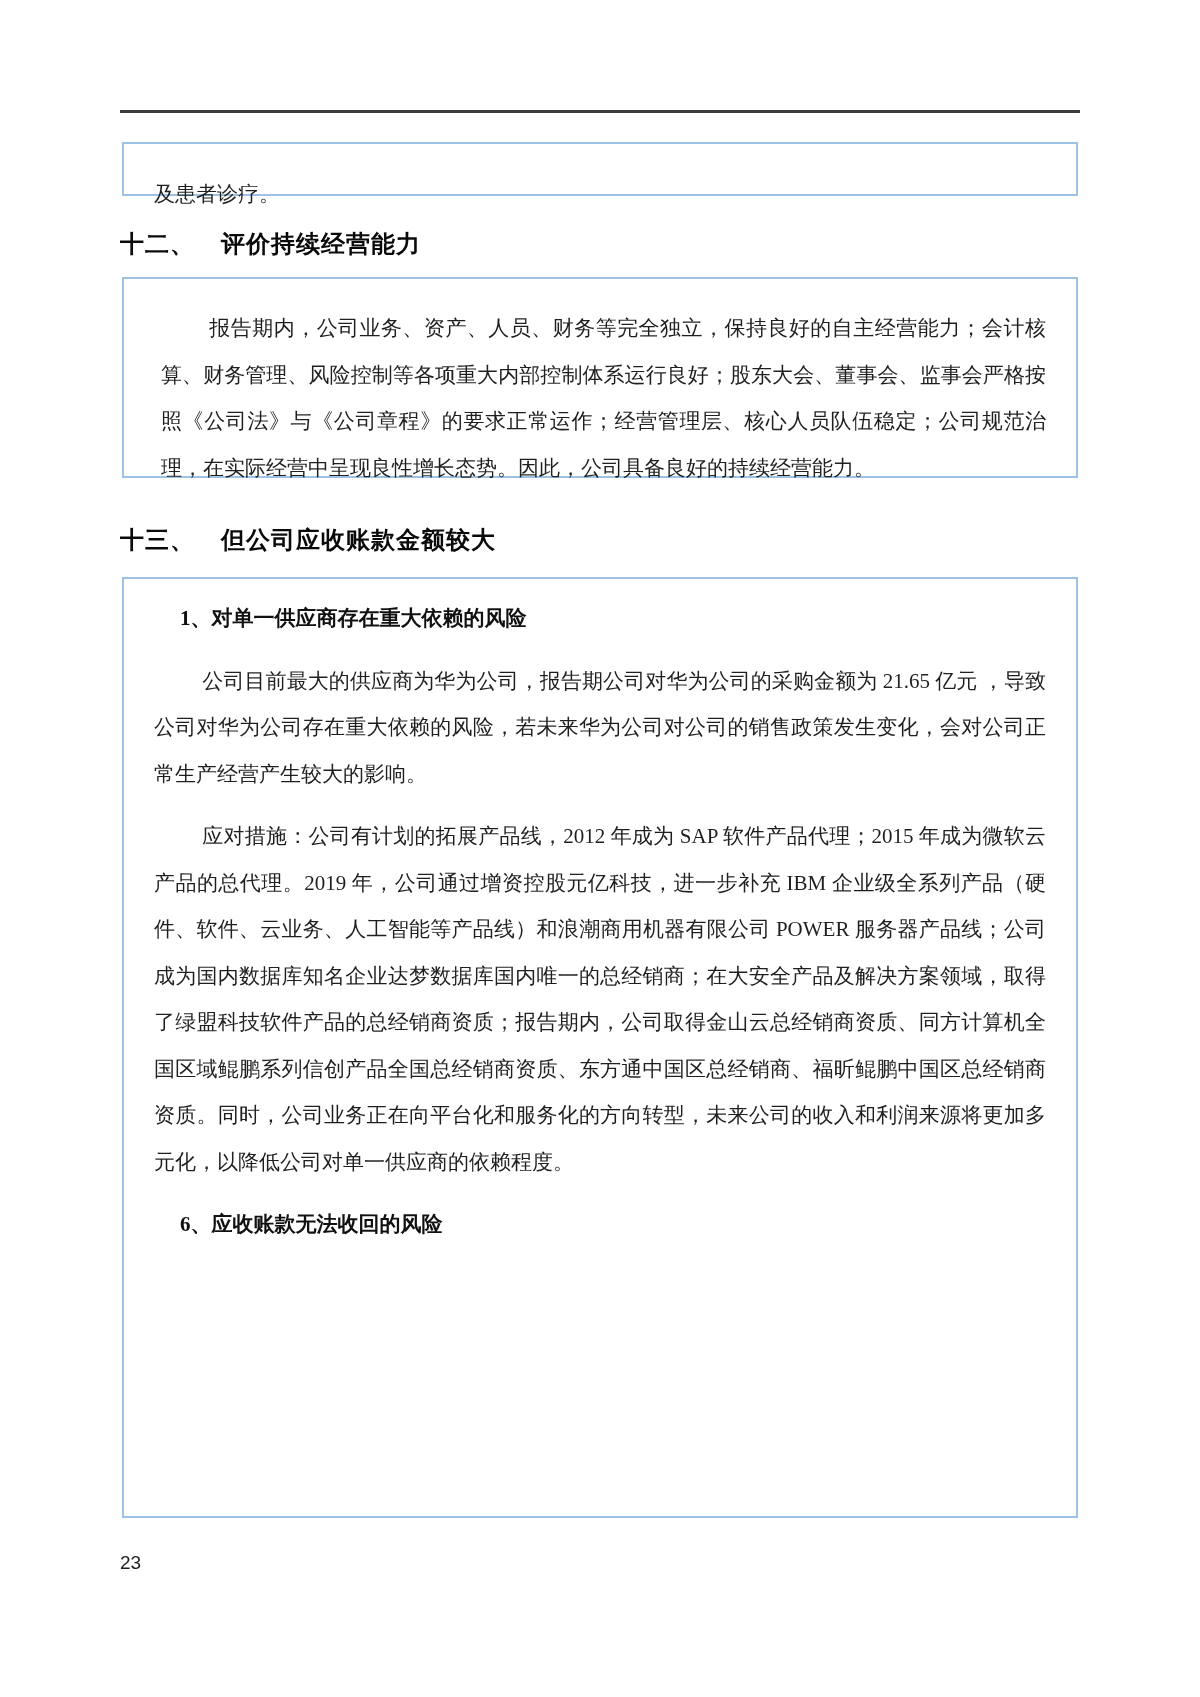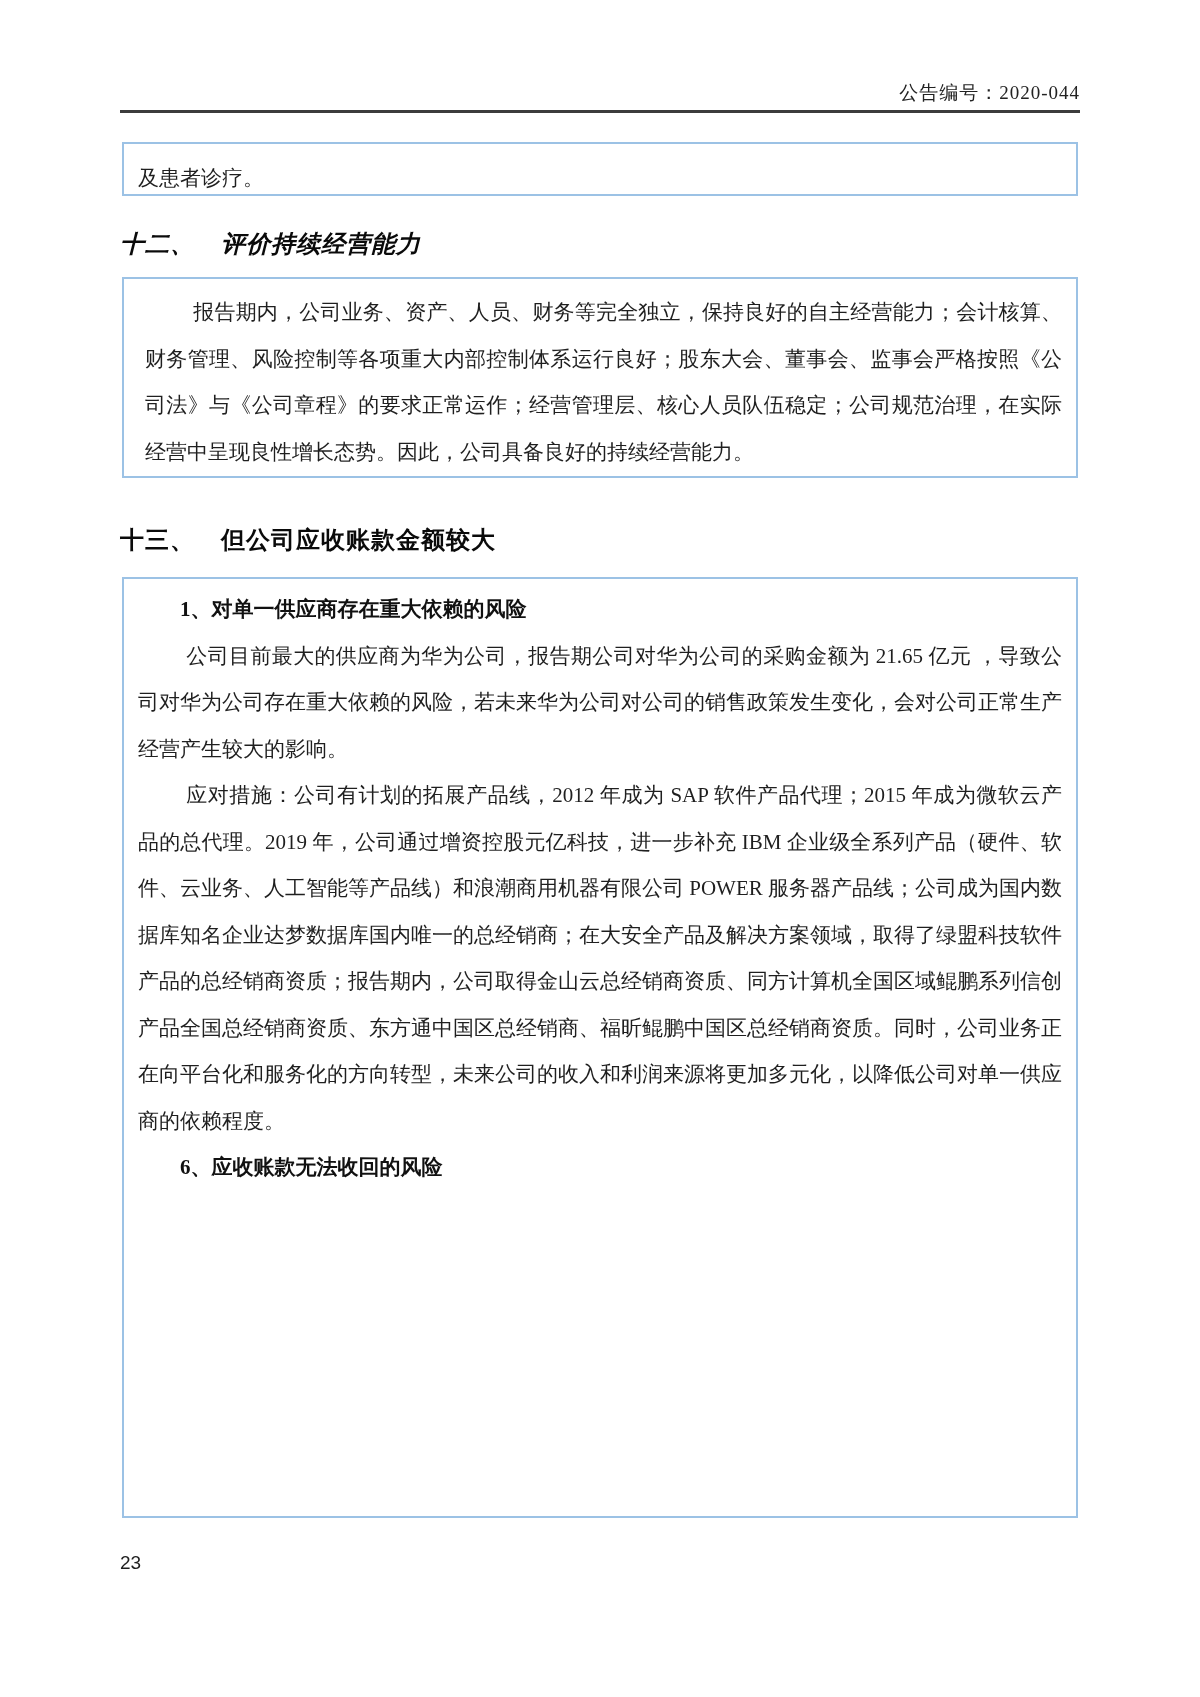--- a/index.html
+++ b/index.html
@@ -49,24 +49,24 @@
     padding: 11px 14px 0 14px;
   }
   .section12-box {
     top: 277px;
     height: 201px;
     padding: 10px 14px 0 21px;
   }
   .section13-box {
     top: 577px;
     height: 941px;
-    padding: 7px 14px 0 14px;
+    padding: 16px 14px 0 14px;
   }
   .body-text {
-    margin: 0;
+    margin: 16px;
     font-size: 21px;
     line-height: 46.5px;
     text-align: justify;
     color: #1f1f1f;
   }
   .indent {
     text-indent: 2.3em;
   }
   .no-indent {
     text-indent: 0;
@@ -82,21 +82,21 @@
   .section-heading {
     position: absolute;
     left: 120px;
     width: 960px;
     margin: 0;
     font-size: 24px;
     font-weight: bold;
     color: #0a0a0a;
     letter-spacing: 1px;
   }
-  .heading-12 { top: 228px; font-style: italic; }
+  .heading-12 { top: 228px; }
   .heading-13 { top: 524px; }
   .section-heading .num {
     display: inline-block;
     margin-right: 26px;
   }
   .page-number {
     position: absolute;
     top: 1552px;
     left: 120px;
     width: 960px;
@@ -104,23 +104,20 @@
     font-size: 19px;
     font-family: "Liberation Sans", "DejaVu Sans", sans-serif;
     color: #1f1f1f;
   }
 </style>
 </head>
 <body>
 
 <div class="page">
 
-  <div class="header-row">
-    <span>公告编号：2020-044</span>
-  </div>
 
   <div class="header-rule"></div>
 
   <div class="box notice-box">
     <p class="body-text no-indent">及患者诊疗。</p>
   </div>
 
   <h2 class="section-heading heading-12">
     <span class="num">十二、</span><span>评价持续经营能力</span>
   </h2>

